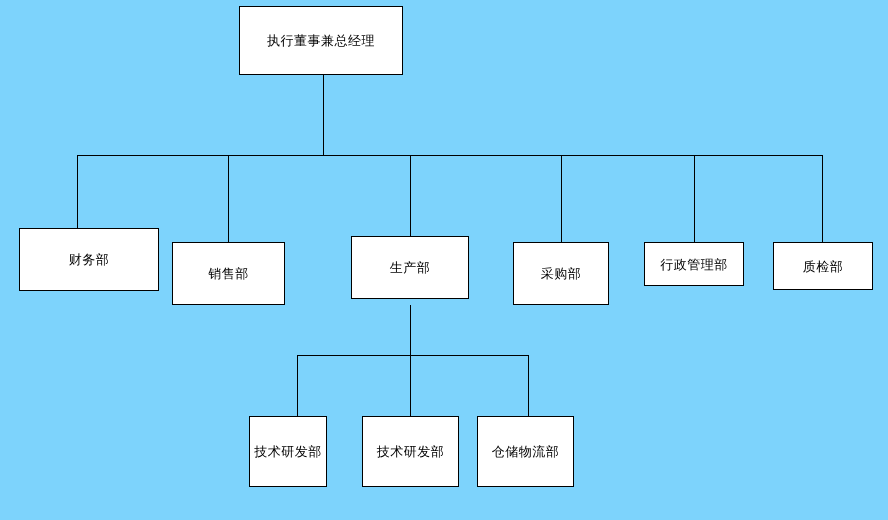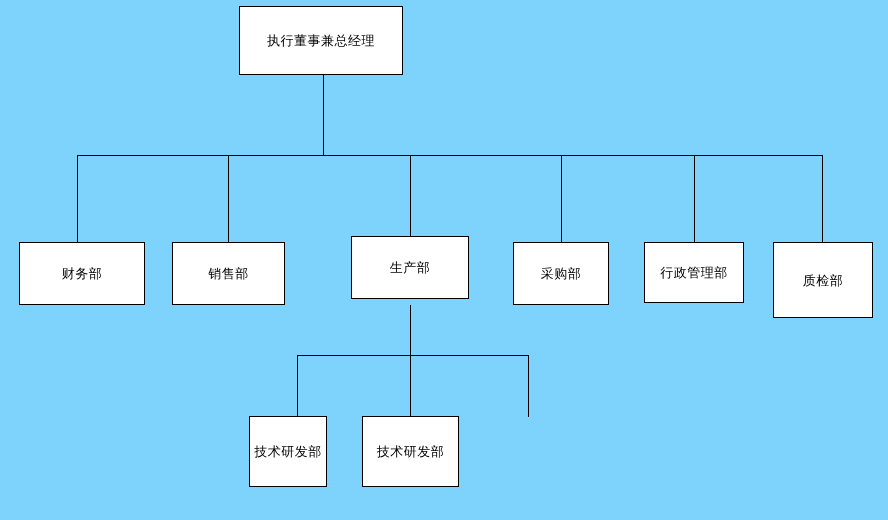--- a/index.html
+++ b/index.html
@@ -54,54 +54,57 @@
 
   <div class="conn conn-h" style="left:77px; top:155px; width:745px;"></div>
 
   <div class="conn conn-v" style="left:77px; top:155px; height:87px;"></div>
   <div class="conn conn-v" style="left:228px; top:155px; height:87px;"></div>
   <div class="conn conn-v" style="left:410px; top:155px; height:87px;"></div>
   <div class="conn conn-v" style="left:561px; top:155px; height:87px;"></div>
   <div class="conn conn-v" style="left:694px; top:155px; height:87px;"></div>
   <div class="conn conn-v" style="left:822px; top:155px; height:87px;"></div>
 
-  <div class="node" style="left:19px; top:242px; width:126px; height:63px;">
+  <div class="node" style="left:19px; top:228px; width:140px; height:63px;">
     <span class="node-label">财务部</span>
   </div>
 
   <div class="node" style="left:172px; top:242px; width:113px; height:63px;">
     <span class="node-label">销售部</span>
   </div>
 
   <div class="node" style="left:351px; top:236px; width:118px; height:63px;">
     <span class="node-label">生产部</span>
   </div>
 
   <div class="node" style="left:513px; top:242px; width:96px; height:63px;">
     <span class="node-label">采购部</span>
   </div>
 
-  <div class="node" style="left:644px; top:242px; width:100px; height:61px;">
+  <div class="node" style="left:644px; top:242px; width:100px; height:44px;">
     <span class="node-label">行政管理部</span>
   </div>
 
-  <div class="node" style="left:773px; top:242px; width:100px; height:76px;text-align:center;">
+  <div class="node" style="left:773px; top:242px; width:100px; height:48px;text-align:center;">
     <span class="node-label">质检部</span>
   </div>
 
   <div class="conn conn-v" style="left:410px; top:305px; height:51px;"></div>
 
   <div class="conn conn-h" style="left:297px; top:355px; width:232px;"></div>
 
   <div class="conn conn-v" style="left:297px; top:355px; height:62px;"></div>
   <div class="conn conn-v" style="left:410px; top:355px; height:62px;"></div>
   <div class="conn conn-v" style="left:528px; top:355px; height:62px;"></div>
 
   <div class="node" style="left:249px; top:416px; width:78px; height:71px;">
     <span class="node-label">技术研发部</span>
   </div>
 
   <div class="node" style="left:362px; top:416px; width:97px; height:71px;">
     <span class="node-label">技术研发部</span>
   </div>
 
+  <div class="node" style="left:477px; top:416px; width:97px; height:71px;">
+    <span class="node-label">仓储物流部</span>
+  </div>
 
 </div>
 
 </body></html>

